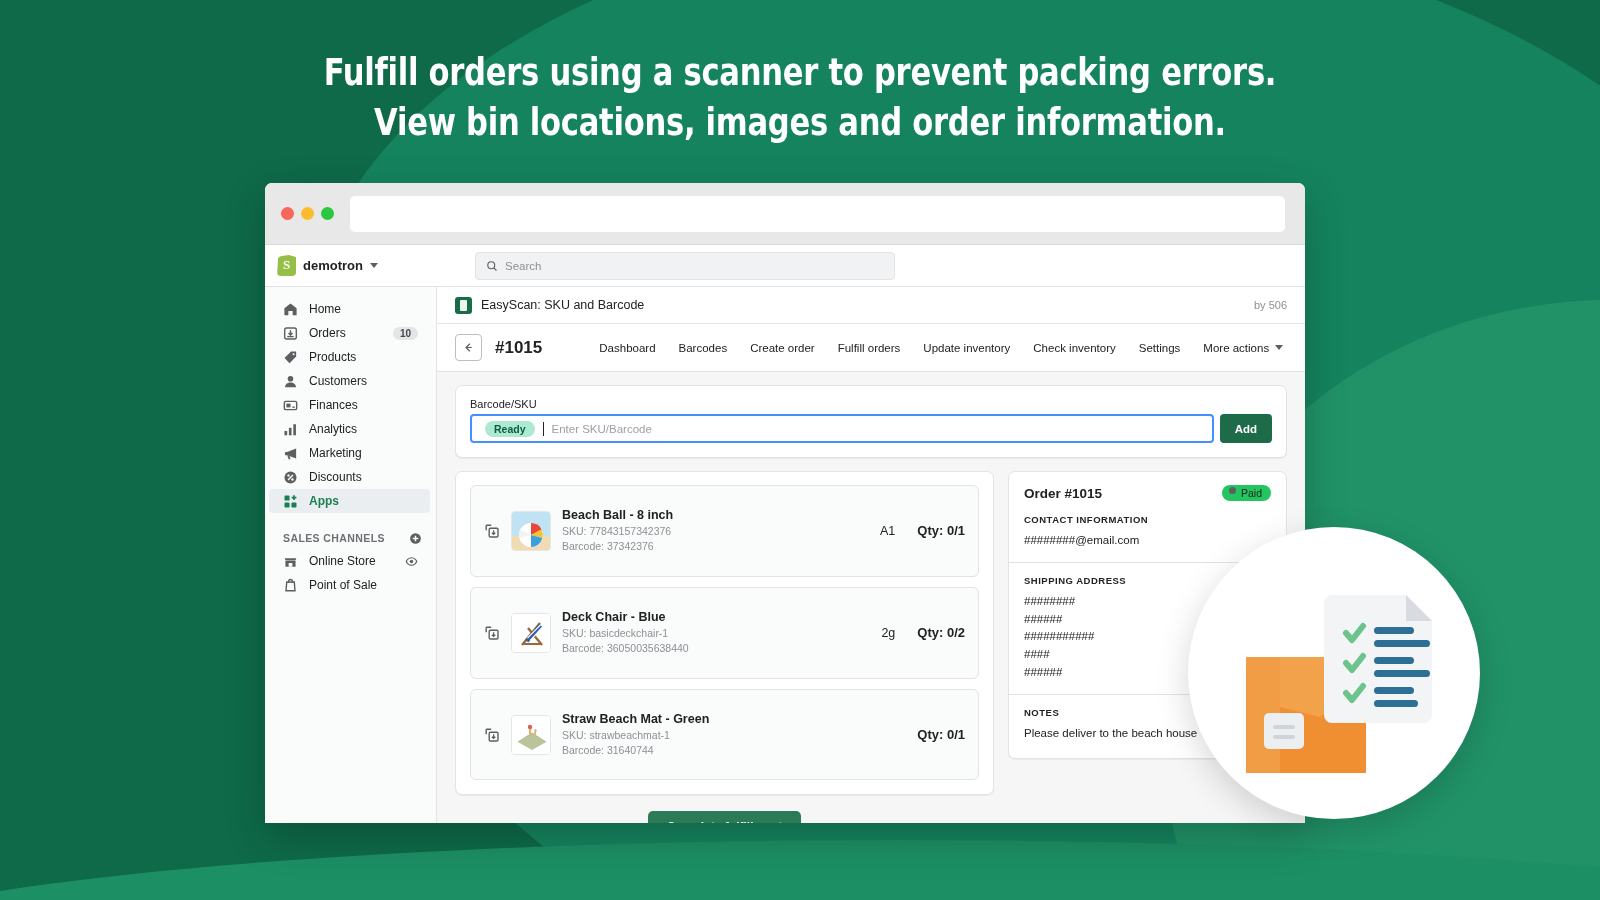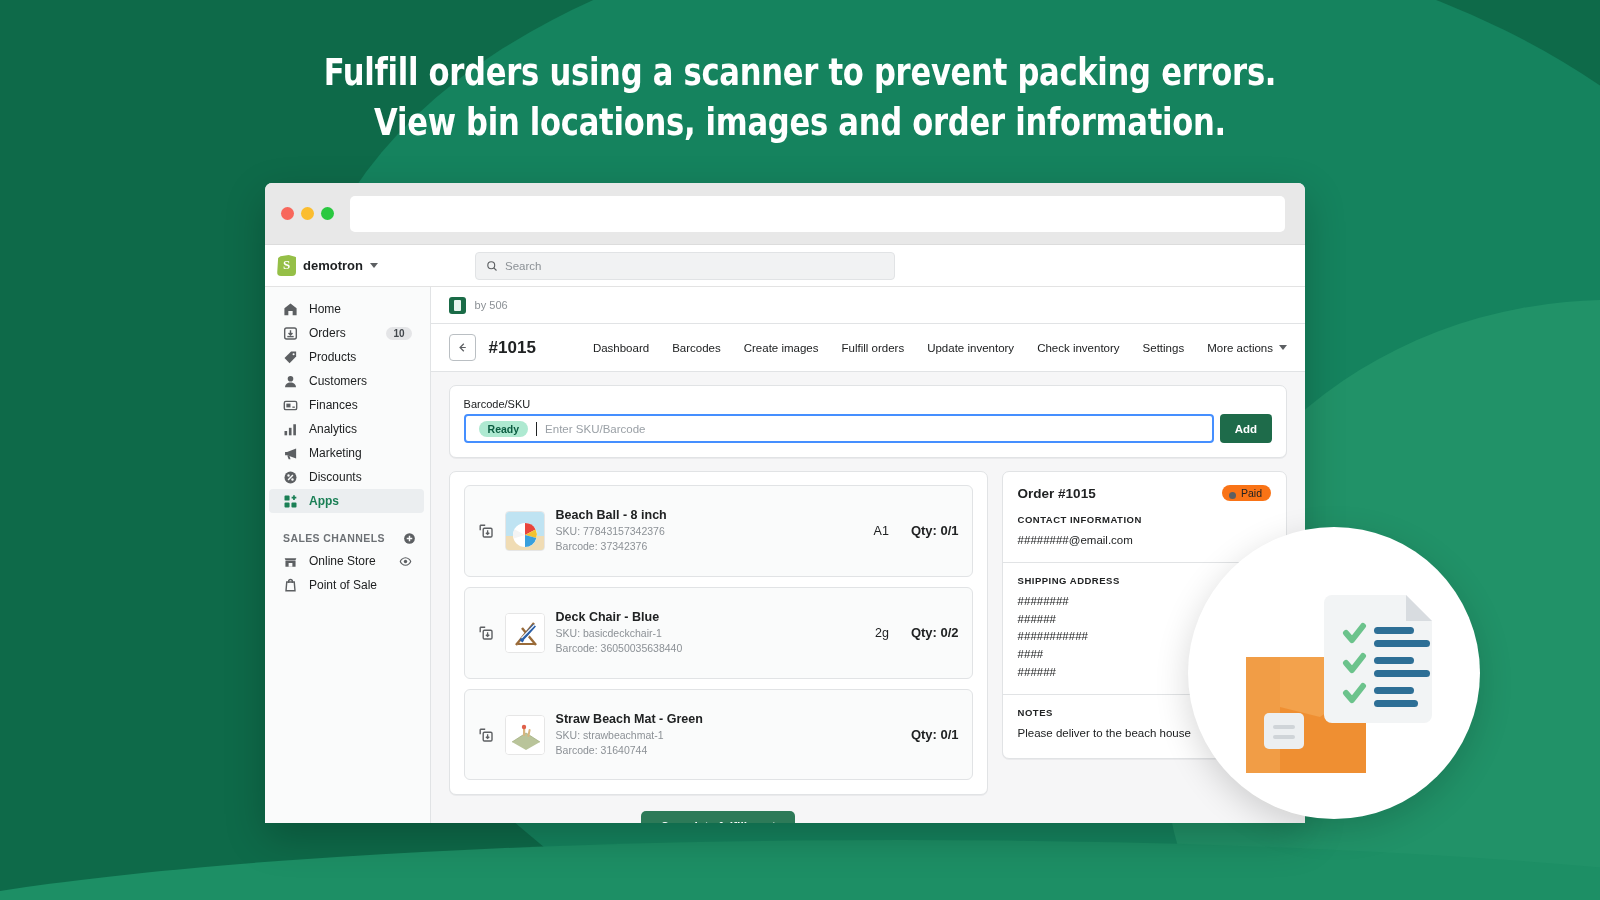--- a/index.html
+++ b/index.html
@@ -213,23 +213,23 @@
   .item-info { flex: 1; min-width: 0; }
   .item-name { font-size: 12.5px; font-weight: 700; color: #202223; margin-bottom: 2px; }
   .item-meta { font-size: 10.5px; color: #8c9196; line-height: 1.42; }
   .bin-loc { font-size: 12.5px; color: #202223; margin-right: 11px; }
   .qty { font-size: 13px; font-weight: 700; color: #202223; white-space: nowrap; }
 
   .order-card { padding: 13px 15px 15px 15px; }
   .order-card-head { display: flex; align-items: center; justify-content: space-between; margin-bottom: 13px; }
   .order-card-title { font-size: 13.5px; font-weight: 700; color: #202223; }
   .paid-pill {
-    background: #f97316; color: #202223; font-size: 10.5px;
+    background: #22c55e; color: #202223; font-size: 10.5px;
     border-radius: 9px; padding: 2px 9px 2px 7px;
-    display: flex; align-items: flex-end; gap: 5px;
+    display: flex; align-items: flex-start; gap: 5px;
   }
   .paid-dot { width: 7px; height: 7px; border-radius: 50%; background: #5c5f62; }
   .sec-label {
     font-size: 9.5px; font-weight: 700; color: #202223;
     letter-spacing: 0.5px; margin-bottom: 7px;
   }
   .sec-text { font-size: 11.5px; color: #202223; line-height: 1.55; }
   .divider { height: 1px; background: #e1e3e5; margin: 12px -15px; }
 
   .footer-bar { display: flex; justify-content: center; padding: 16px 0 0 0; }
@@ -397,34 +397,35 @@
           <path d="M6 5.4V3.6a2 2 0 0 1 4 0v1.8" fill="none" stroke="#5c5f62" stroke-width="1.5"></path>
         </svg>
         <span class="lbl">Point of Sale</span>
       </div>
     </div>
 
     <div class="main">
 
       <div class="app-bar">
         <div class="app-icon"></div>
+        <span class="app-title">EasyScan: SKU and Barcode</span>
         <span class="app-by">by 506</span>
       </div>
 
       <div class="page-head">
         <div class="back-btn">
           <svg width="13" height="13" viewBox="0 0 16 16">
             <path d="M9.6 3.4 5 8l4.6 4.6M5 8h7" stroke="#5c5f62" stroke-width="1.5" fill="none"></path>
           </svg>
         </div>
         <span class="order-num">#1015</span>
         <div class="tabs">
           <span class="tab">Dashboard</span>
           <span class="tab">Barcodes</span>
-          <span class="tab">Create images</span>
+          <span class="tab">Create order</span>
           <span class="tab">Fulfill orders</span>
           <span class="tab">Update inventory</span>
           <span class="tab">Check inventory</span>
           <span class="tab">Settings</span>
           <span class="tab tab-more">
             <span>More actions</span>
             <span class="caret-down"></span>
           </span>
         </div>
       </div>

